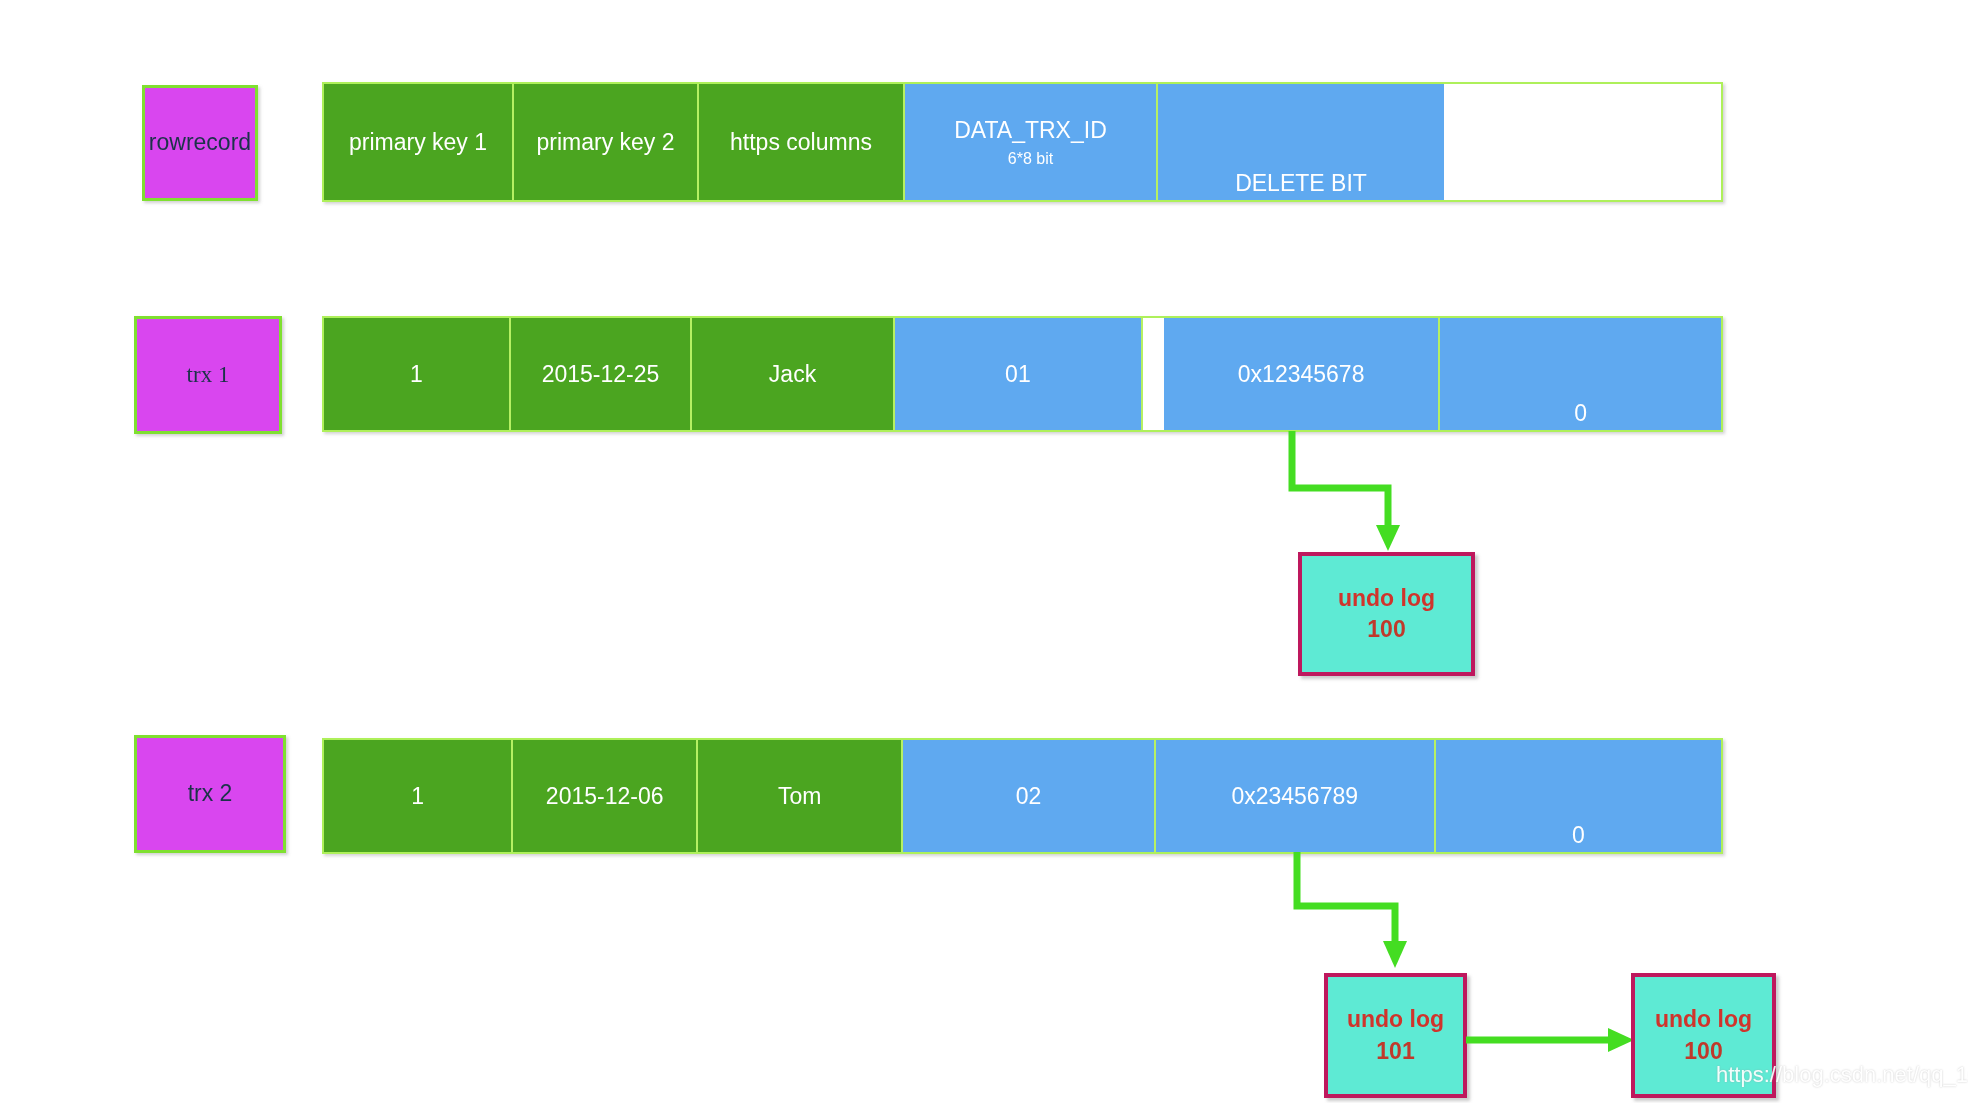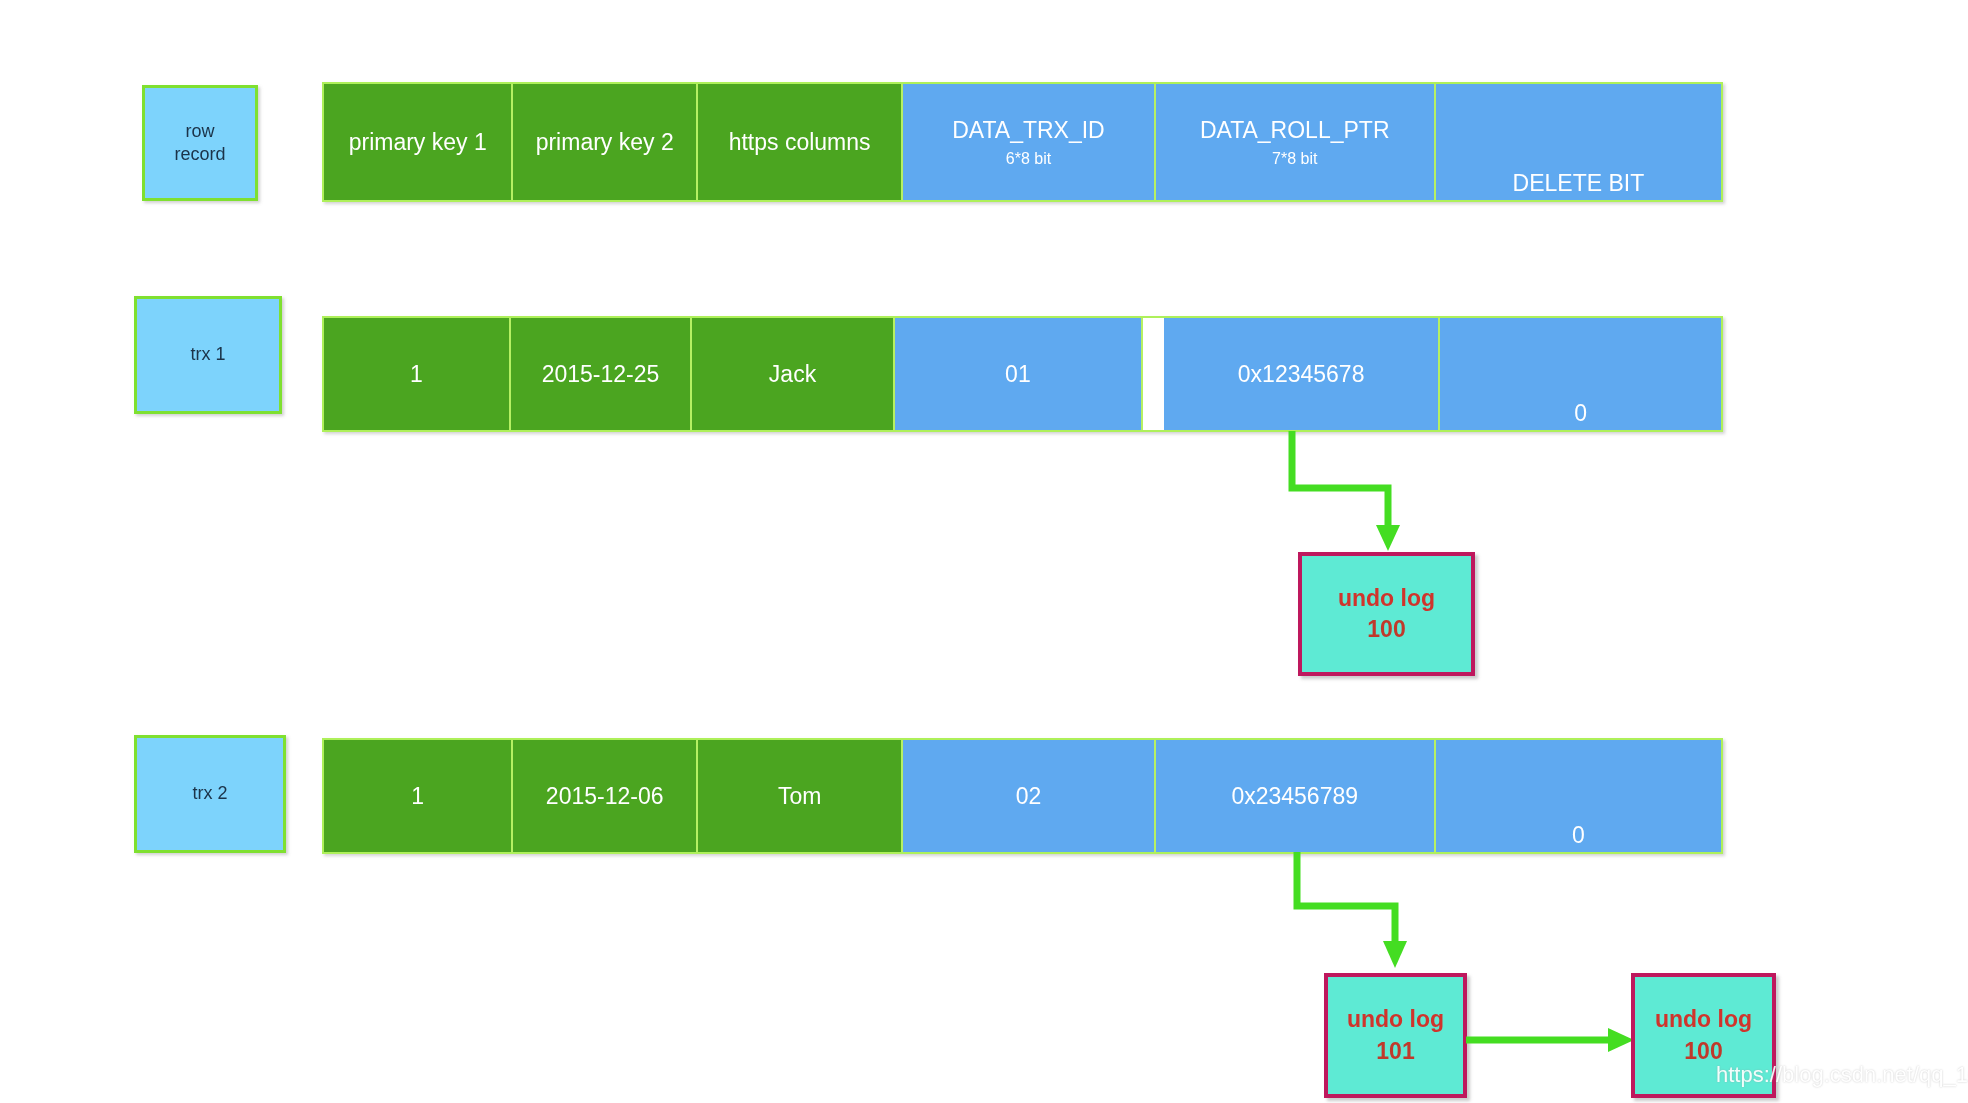--- a/index.html
+++ b/index.html
@@ -15,30 +15,30 @@
     width: 1968px;
     height: 1103px;
     background: #ffffff;
     overflow: hidden;
   }
 
   
   .label-box {
     position: absolute;
     box-sizing: border-box;
-    background: #7dd3fc;
+    background: #d946ef;
     border: 3px solid #7fe030;
     color: #1b3349;
-    font-size: 18px;
+    font-size: 23px;
     line-height: 1.28;
     text-align: center;
     display: flex;
     align-items: center;
     justify-content: center;
-    flex-direction: column;
+    flex-direction: row;
     box-shadow: 2px 2px 3px rgba(120,120,120,0.35);
   }
 
   .rowstrip {
     position: absolute;
     box-sizing: border-box;
     display: flex;
     border: 2px solid #aef05a;
     box-shadow: 2px 2px 3px rgba(130,130,130,0.35);
   }
@@ -114,30 +114,26 @@
     <div class="cell green" style="width:185px;">
       <span>primary key 2</span>
     </div>
     <div class="cell green" style="width:206px;">
       <span>https columns</span>
     </div>
     <div class="cell blue" style="width:253px;">
       <span>DATA_TRX_ID</span>
       <span class="sub">6*8 bit</span>
     </div>
-    <div class="cell blue" style="width:281px;">
-      <span>DATA_ROLL_PTR</span>
-      <span class="sub">7*8 bit</span>
-    </div>
     <div class="cell blue" style="width:286px;">
       <span>DELETE BIT</span>
     </div>
   </div>
 
-  <div class="label-box" style="left:134px; top:296px; width:148px; height:118px;">
+  <div class="label-box" style="left:134px; top:316px; width:148px; height:118px;font-family:Liberation Serif, serif;">
     <span>trx 1</span>
   </div>
 
   <div class="rowstrip" style="left:322px; top:316px; width:1401px; height:116px;">
     <div class="cell green" style="width:190px;">
       <span>1</span>
     </div>
     <div class="cell green" style="width:185px;">
       <span>2015-12-25</span>
     </div>

